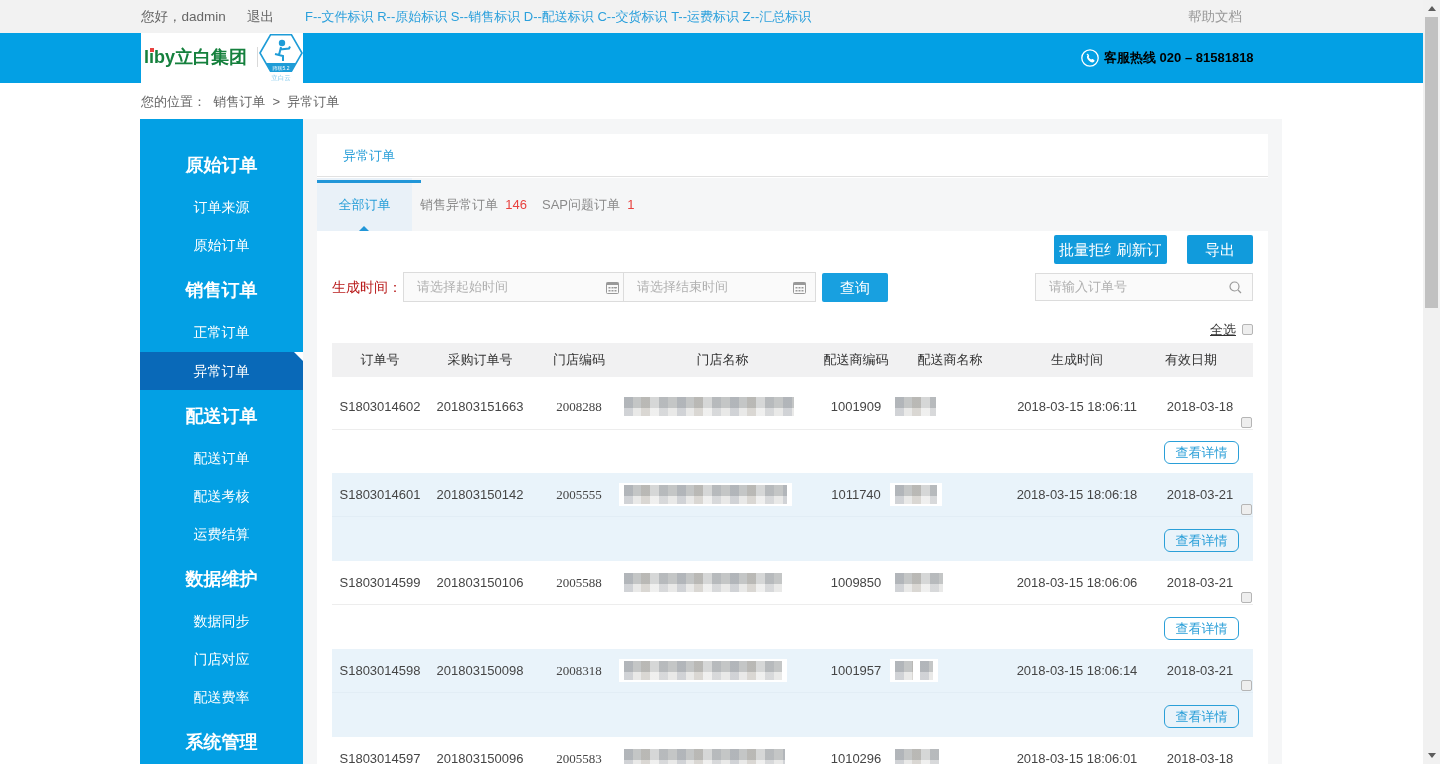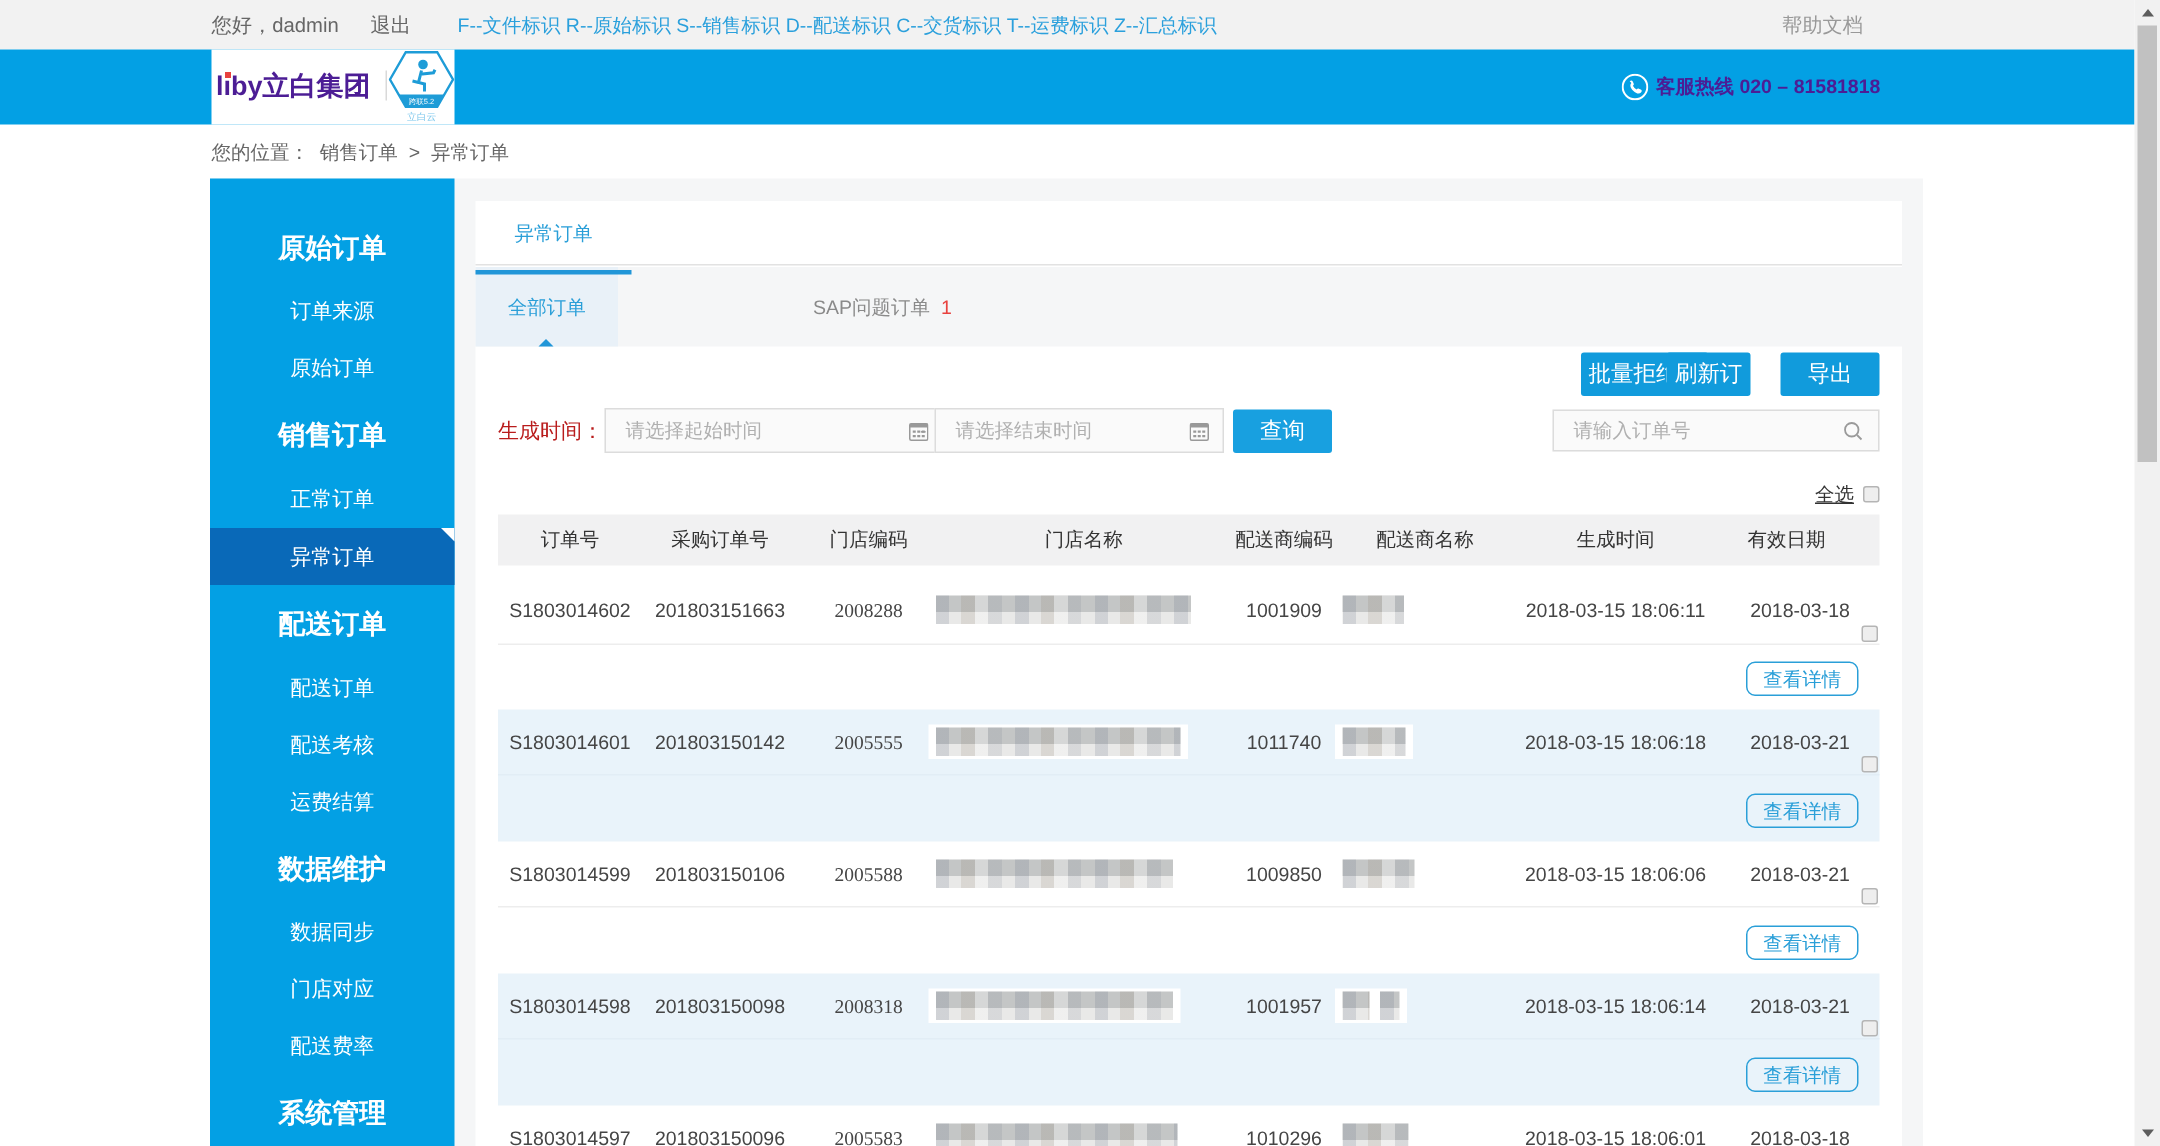--- a/index.html
+++ b/index.html
@@ -6,21 +6,21 @@
 body{font-family:"Liberation Sans",sans-serif;background:#fff;position:relative;}
 
 #topbar{position:absolute;left:0;top:0;width:1423px;height:33px;background:#f2f2f2;font-size:13.5px;color:#666;}
 #topbar .blue{font-size:13px;}
 #topbar .blue{color:#2ba0dc;}
 
 #header{position:absolute;left:0;top:33px;width:1423px;height:50px;background:#03a0e4;}
 #logo{position:absolute;left:141px;top:0;width:162px;height:50px;background:#fff;}
 #nav{position:absolute;left:303px;top:0;height:50px;}
 #nav span{display:inline-block;width:152px;text-align:center;line-height:50px;color:#fff;font-size:15px;vertical-align:top;}
-#phone{position:absolute;left:1081px;top:0;height:50px;color:#4c1d95;font-size:13px;font-weight:bold;line-height:50px;}
+#phone{position:absolute;left:1081px;top:0;height:50px;color:#000000;font-size:13px;font-weight:bold;line-height:50px;}
 
 #crumb{position:absolute;left:141px;top:83px;height:37px;line-height:37px;font-size:13px;color:#666;}
 
 #wrap{position:absolute;left:140px;top:119px;width:1142px;height:645px;background:#f5f6f7;}
 
 #side{position:absolute;left:140px;top:119px;width:163px;height:645px;background:#03a0e4;color:#fff;text-align:center;}
 .sb-h{height:36px;line-height:36px;font-size:18px;font-weight:bold;margin-top:8px;}
 .sb-h.first{margin-top:28px;}
 .sb-i{height:38px;line-height:38px;font-size:14px;}
 .sb-i.af{margin-top:5px;}
@@ -72,21 +72,21 @@
 </style></head>
 <body>
 <div id="topbar">
   <span style="position:absolute;left:141px;top:0;line-height:33px;">您好，dadmin</span>
   <span style="position:absolute;left:247px;top:0;line-height:33px;">退出</span>
   <span class="blue" style="position:absolute;left:305px;top:0;line-height:33px;">F--文件标识 R--原始标识 S--销售标识 D--配送标识 C--交货标识 T--运费标识 Z--汇总标识</span>
   <span style="position:absolute;left:1188px;top:0;line-height:33px;color:#999;">帮助文档</span>
 </div>
 <div id="header">
   <div id="logo">
-    <span style="position:absolute;left:3px;top:12px;font-size:18px;font-weight:bold;color:#4c1d95;letter-spacing:0px;">lıby立白集团</span>
+    <span style="position:absolute;left:3px;top:12px;font-size:18px;font-weight:bold;color:#15803d;letter-spacing:0px;">lıby立白集团</span>
     <span style="position:absolute;left:9px;top:15px;width:3.5px;height:3.5px;background:#e8423f;"></span>
     <span style="position:absolute;left:116px;top:14px;width:1px;height:20px;background:#d9d9d9;"></span>
     <svg style="position:absolute;left:118px;top:1px;" width="44" height="48" viewBox="0 0 44 48">
       <polygon points="1,19 11.5,0.8 32.5,0.8 43,19 32.5,37.2 11.5,37.2" fill="#fff" stroke="#1e9cd7" stroke-width="1.6"></polygon>
       <path d="M11.5,37.2 L32.5,37.2 L37,29 L7,29 Z" fill="#1e9cd7"></path>
       <text x="22" y="35.5" font-size="5" fill="#fff" text-anchor="middle">跨联5.2</text>
       <circle cx="23" cy="9" r="3.2" fill="#1e9cd7"></circle>
       <path d="M22,13 L20,21 L24,22 L24,27 M20,21 L16,20 M21,15.5 L30,14.5 L31,12.5" stroke="#1e9cd7" stroke-width="2" fill="none"></path>
       <text x="22" y="46" font-size="6.5" fill="#7fc8ec" text-anchor="middle">立白云</text>
     </svg>
@@ -115,20 +115,21 @@
   <div class="sb-h">数据维护</div>
   <div class="sb-i af">数据同步</div>
   <div class="sb-i">门店对应</div>
   <div class="sb-i">配送费率</div>
   <div class="sb-h">系统管理</div>
 </div>
 <div id="panel">
   <div id="tabrow"><span class="t">异常订单</span></div>
   <div id="subtabs">
     <div class="st1">全部订单</div>
+    <span class="txt" style="left:103px;">销售异常订单&nbsp; <span class="red">146</span></span>
     <span class="txt" style="left:225px;">SAP问题订单&nbsp; <span class="red">1</span></span>
   </div>
   <div id="bluebar"></div>
   <div id="caret"></div>
   <div class="btn" style="left:699px;width:85px;margin-left:38px;">批量拒绝行</div>
   <div class="btn" style="left:794px;width:56px;">刷新订单</div>
   <div class="btn" style="left:870px;width:66px;">导出</div>
   <div id="form">
     <label>生成时间：</label>
     <div class="inp" style="left:86px;width:226px;">请选择起始时间<svg style="position:absolute;right:9px;top:8px;" width="13" height="13" viewBox="0 0 13 13">

